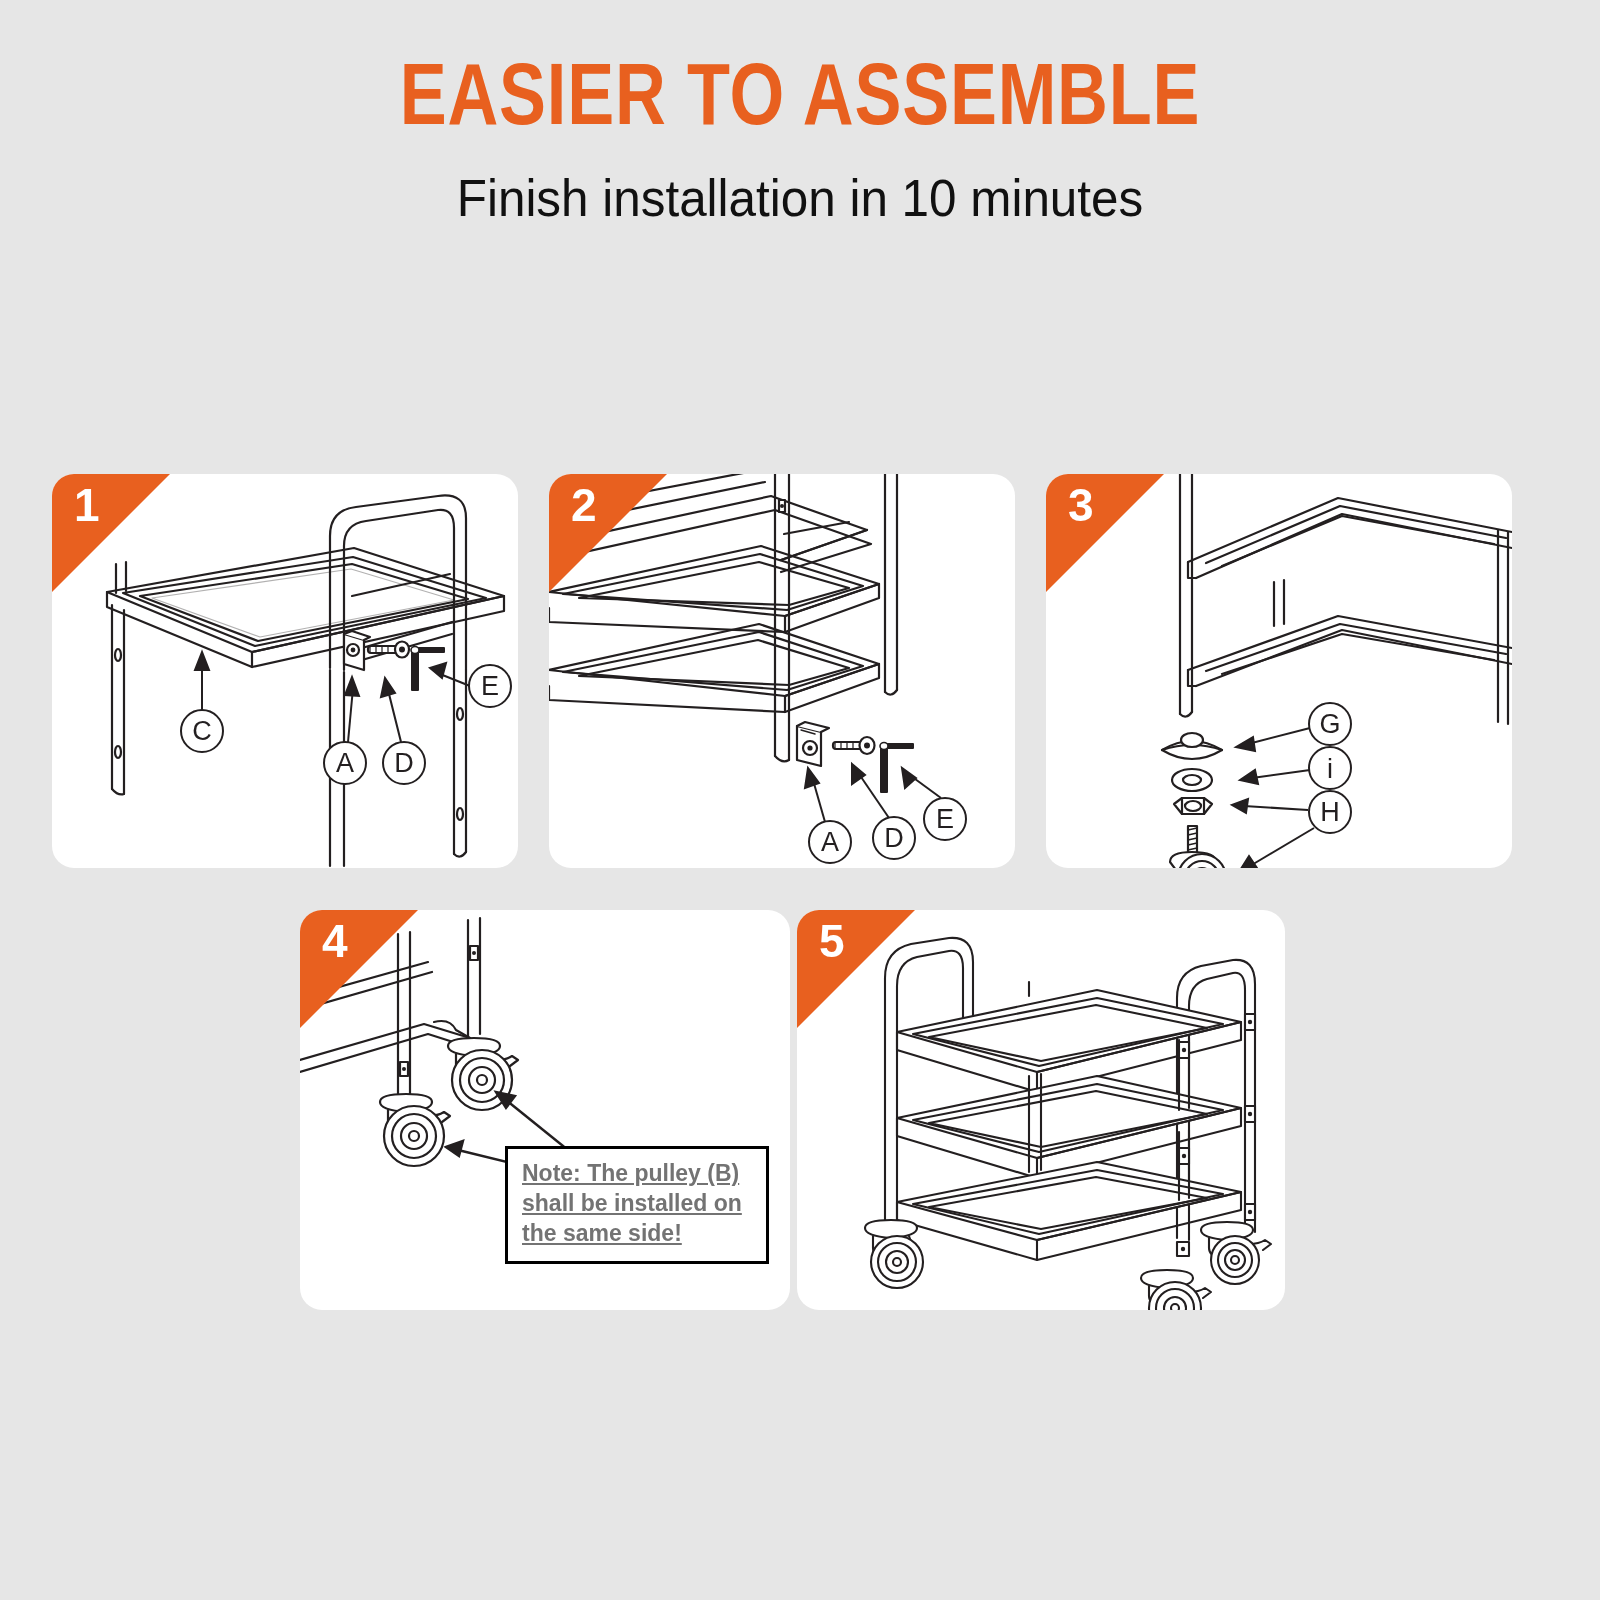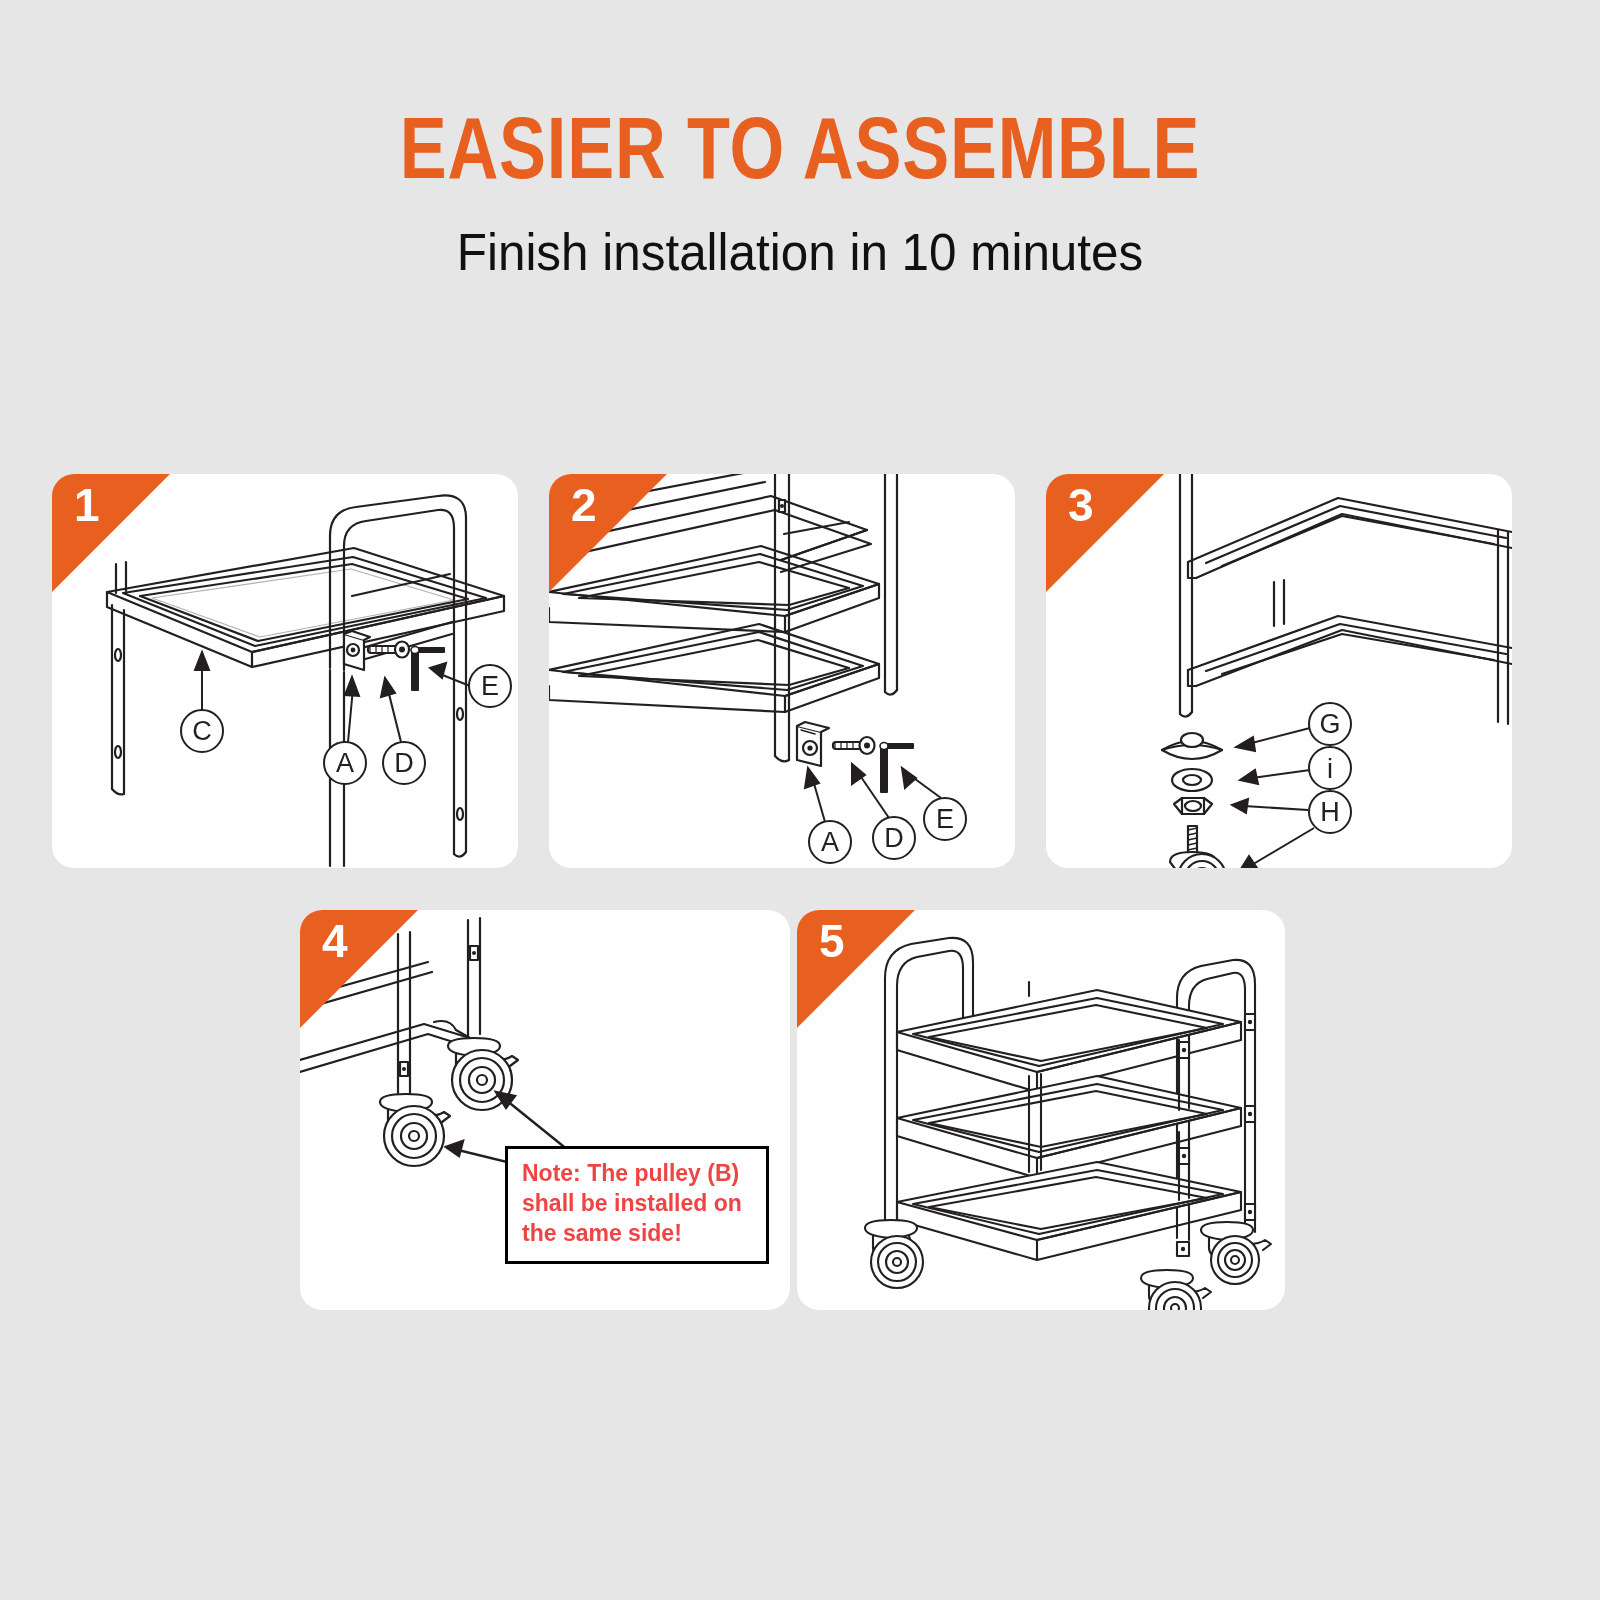--- a/index.html
+++ b/index.html
@@ -3,21 +3,21 @@
 <meta charset="utf-8">
 <style>
   html,body{margin:0;padding:0;}
   body{
     width:1600px;height:1600px;
     background:#e6e6e6;
     font-family:"Liberation Sans", sans-serif;
     overflow:hidden;
     position:relative;
   }
-  .header{ text-align:center; padding-top:104px; }
+  .header{ text-align:center; padding-top:50px; }
   .title{
     font-size:88px;
     font-weight:bold;
     color:#e8601f;
     letter-spacing:1px;
     line-height:1.0;
     transform:scaleX(0.80);
     transform-origin:center top;
     white-space:nowrap;
     margin:0;
@@ -61,22 +61,23 @@
   #p5{ left:797px; top:910px;  width:488px; height:400px; }
 
   .note-box{
     position:absolute;
     border:3px solid #000;
     background:#fff;
     padding:10px 12px 12px 14px;
     font-size:23px;
     font-weight:bold;
     line-height:1.30;
-    color:#ef4444;
+    color:#737373;
     white-space:pre-line;
+    text-decoration:underline;
   }
 </style>
 </head>
 <body>
 
 <div class="header">
   <div class="title">EASIER TO ASSEMBLE</div>
   <div class="subtitle">Finish installation in 10 minutes</div>
 </div>
 

